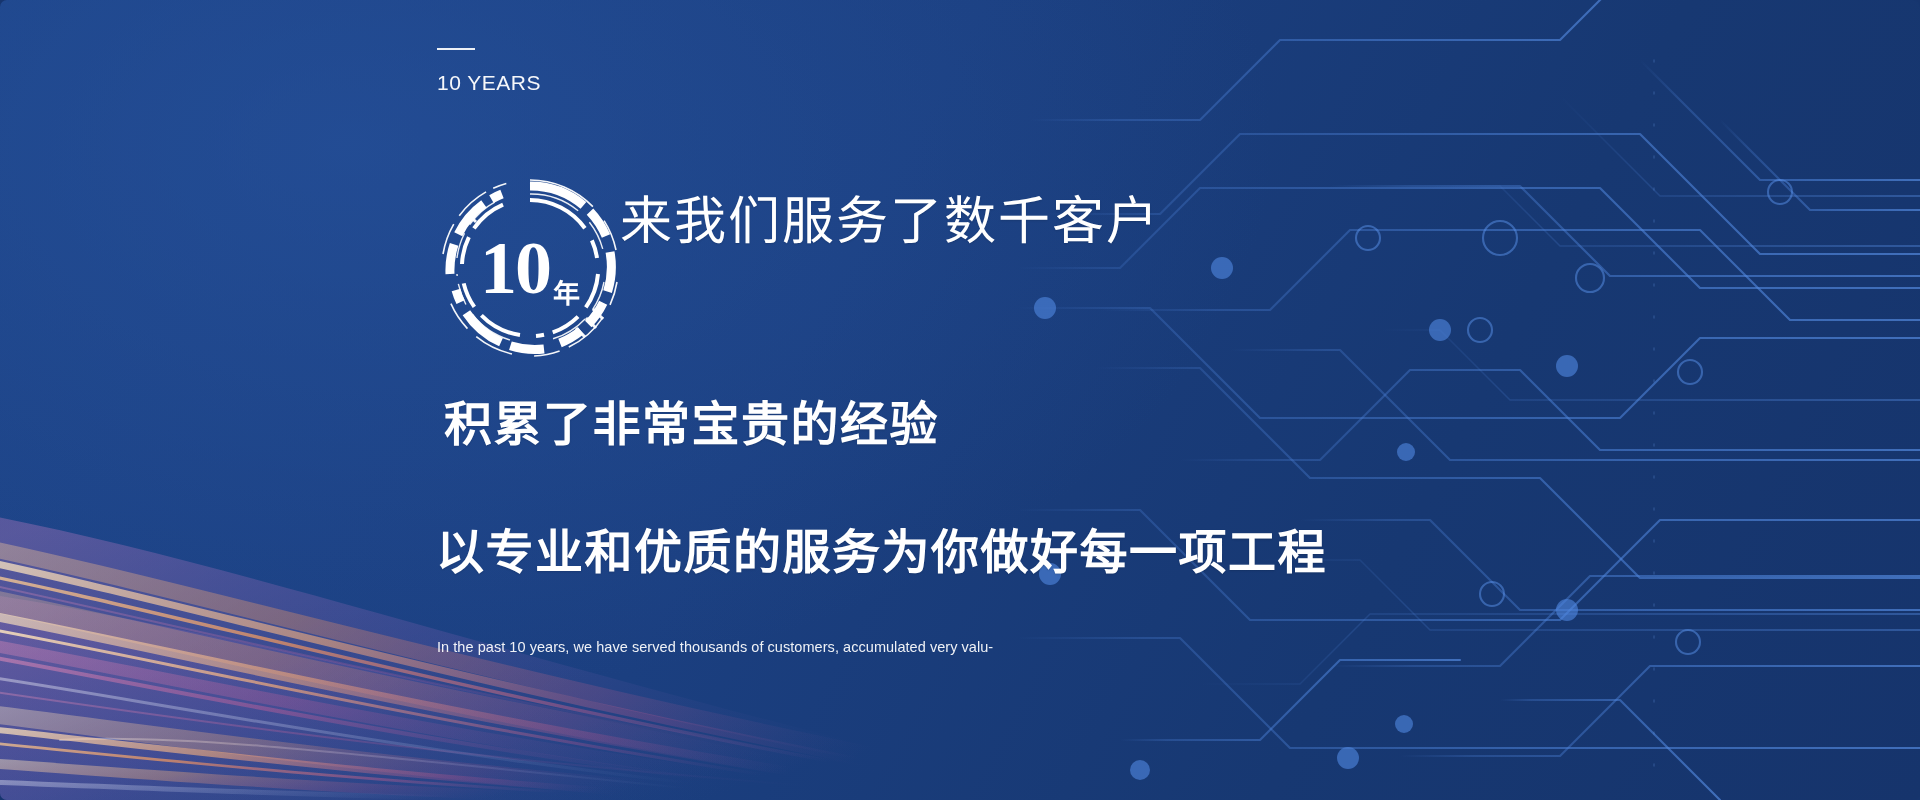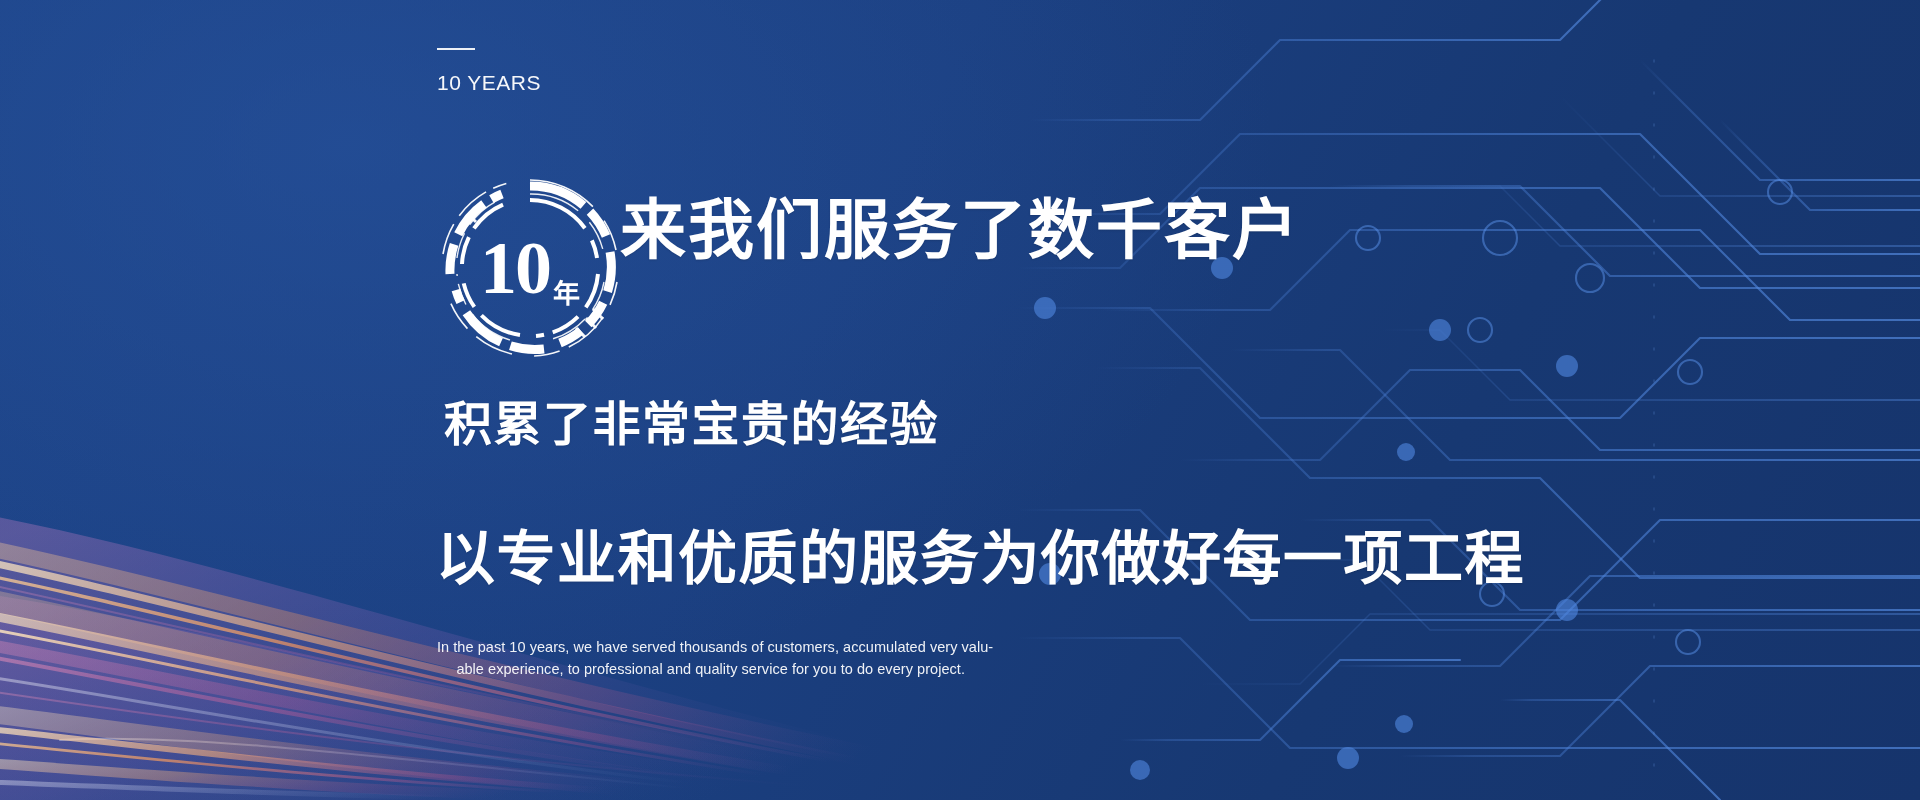--- a/index.html
+++ b/index.html
@@ -11,20 +11,21 @@
     font-family:"Liberation Sans","DejaVu Sans",sans-serif;
   }
 
   #banner {
     position:relative;
     width:1920px; height:800px;
     overflow:hidden;
     background:
       radial-gradient(ellipse 1500px 900px at 18% 18%, rgba(40,84,160,0.55) 0%, rgba(40,84,160,0) 62%),
       linear-gradient(118deg, #1d4488 0%, #1b3f80 42%, #173872 72%, #16346c 100%);
+    border-radius: 7px;
   }
 
   
   #circuit {
     position:absolute; inset:0;
     pointer-events:none;
   }
   #circuit svg { display:block; width:1920px; height:800px; }
 
   
@@ -81,22 +82,22 @@
     font-size:27px; font-weight:700;
     line-height:1;
     align-self:flex-end;
     margin-bottom:50px; margin-left:3px;
     letter-spacing:0;
   }
 
   .headline-1 {
     position:absolute;
     left:620px; top:190px;
-    font-size:66px;
-    font-weight:700;
+    font-size:52px;
+    font-weight:400;
     color:#ffffff;
     letter-spacing:2px;
     line-height:1.22;
     white-space:nowrap;
     text-shadow:0 1px 2px rgba(0,0,0,.13);
   }
 
   .headline-2 {
     position:absolute;
     left:436px; top:396px;
@@ -106,21 +107,21 @@
     letter-spacing:1.5px;
     line-height:1.2;
     white-space:nowrap;
     text-shadow:0 1px 2px rgba(0,0,0,.13);
     margin-left:8px;
   }
 
   .headline-3 {
     position:absolute;
     left:436px; top:524px;
-    font-size:59px;
+    font-size:48px;
     font-weight:700;
     color:#ffffff;
     letter-spacing:1.5px;
     line-height:1.2;
     white-space:nowrap;
     text-shadow:0 1px 2px rgba(0,0,0,.13);
   }
 
   .sub-copy {
     position:absolute;
@@ -335,17 +336,16 @@
     </div>
 
     <div class="headline-1">来我们服务了数千客户</div>
 
     <div class="headline-2">积累了非常宝贵的经验</div>
 
     <div class="headline-3">以专业和优质的服务为你做好每一项工程</div>
 
     <div class="sub-copy">
       <span class="line">In the past 10 years, we have served thousands of customers, accumulated very valu-</span>
-      <span class="line">able experience, to professional and quality service for you to do every project.</span>
     </div>
 
   </div>
 </div>
 
 </body></html>

